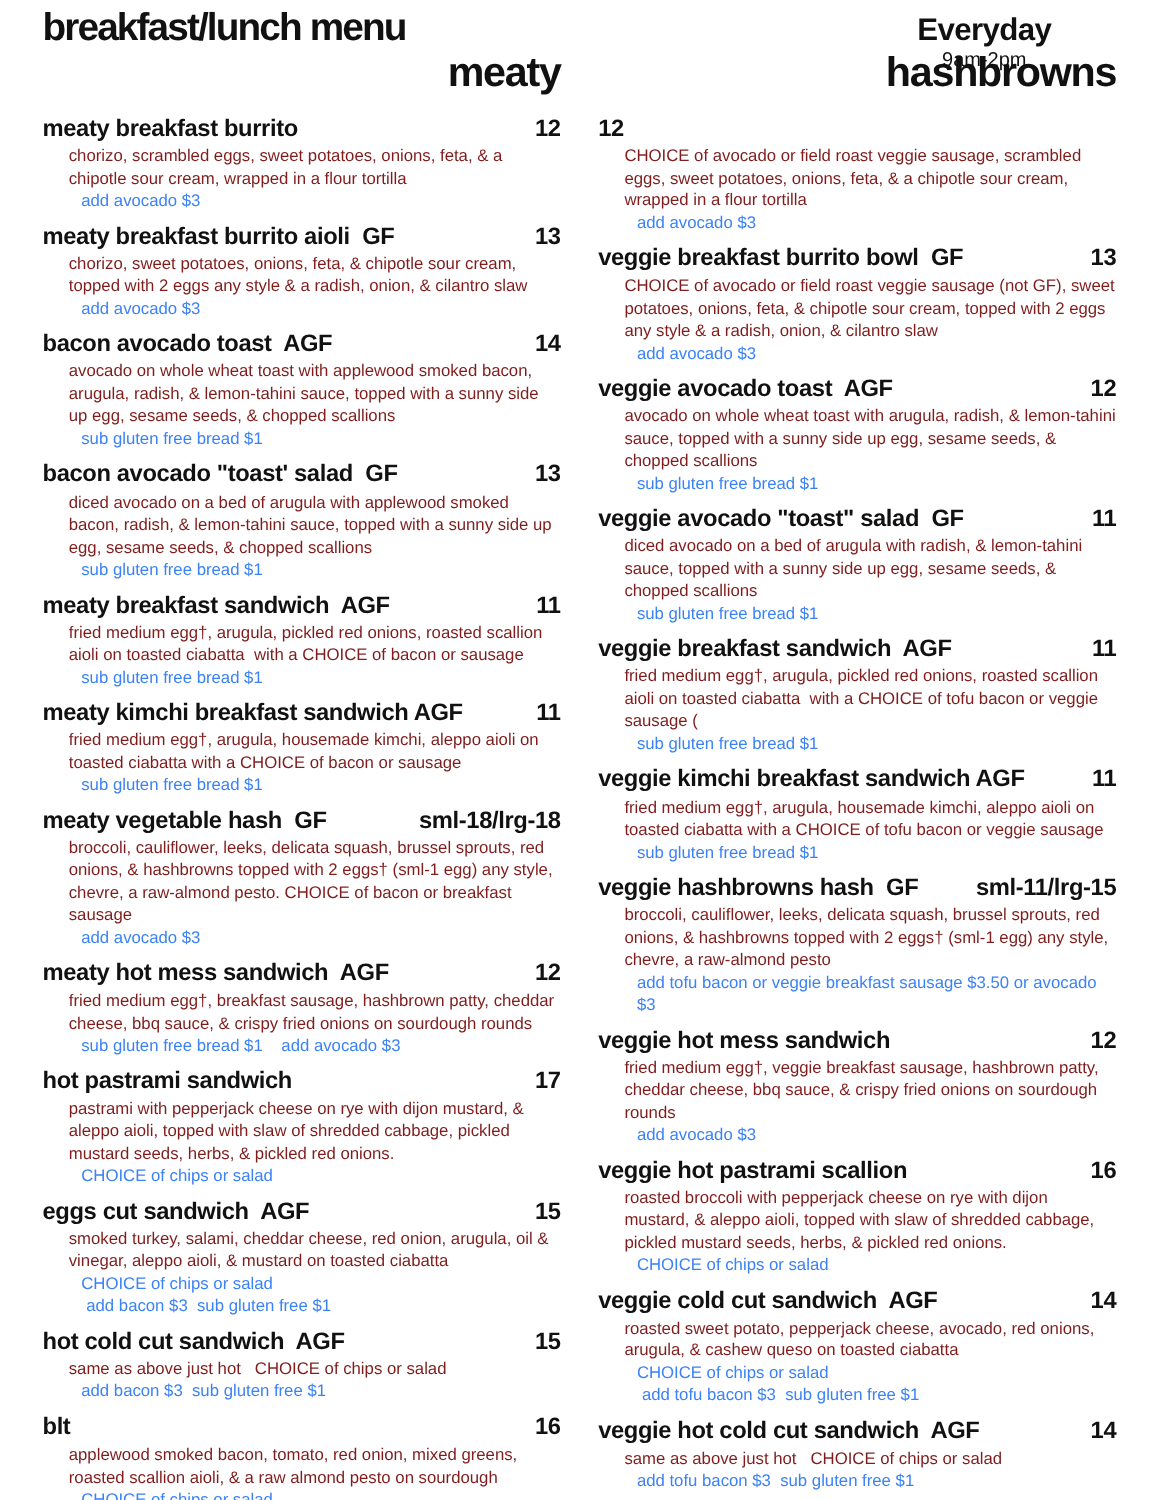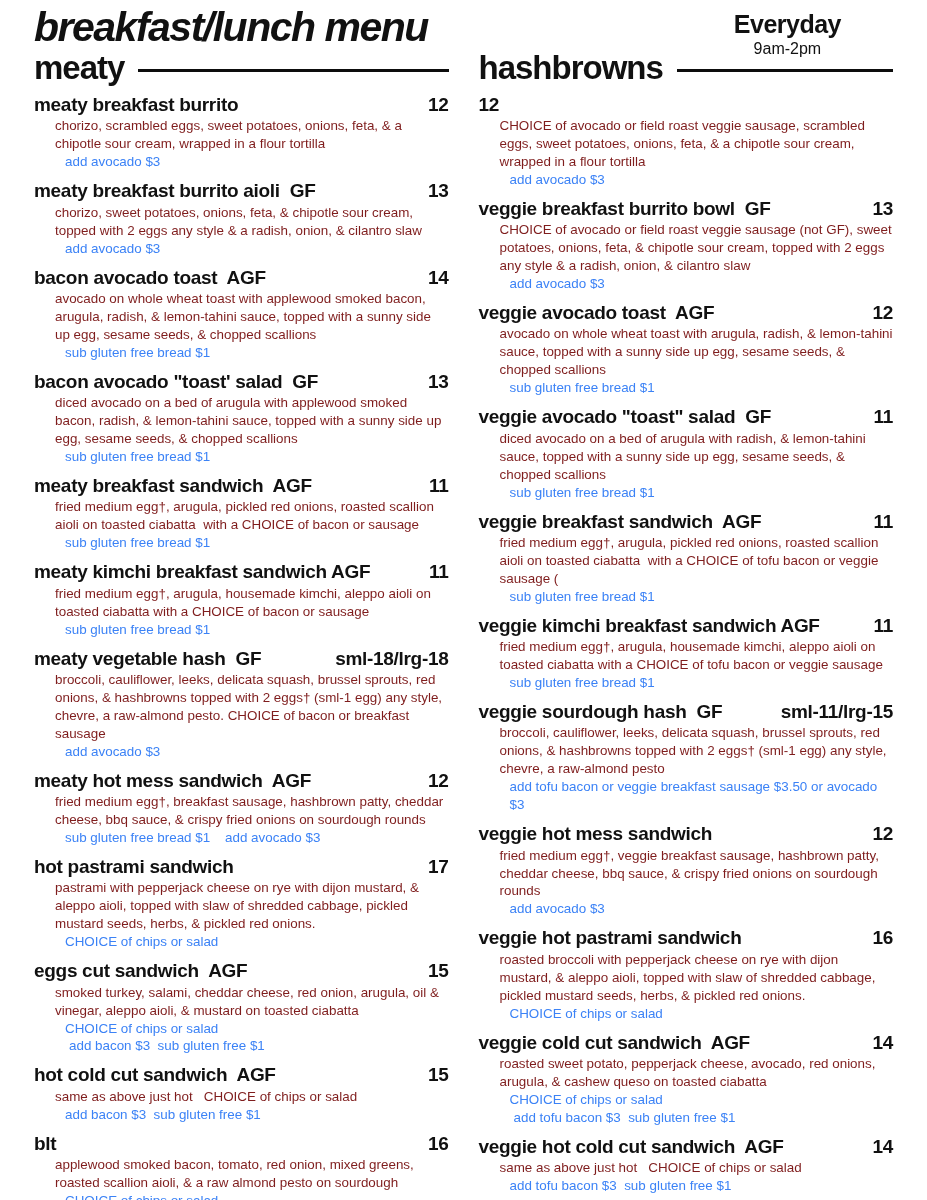--- a/index.html
+++ b/index.html
@@ -9,39 +9,38 @@
     height: 1200px;
     overflow: hidden;
     font-family: "Liberation Sans", "DejaVu Sans", sans-serif;
     color: #111111;
   }
   .page { padding: 6px 34px 0 34px; }
 
   
   .header { position: relative; }
   .page-title {
-    font-size: 41px;
+    font-size: 31px;
     font-weight: 800;
     letter-spacing: -1.5px;
     line-height: 1.05;
-    font-style: italic;
   }
   .schedule {
     position: absolute;
     top: 4px;
     right: 52px;
     text-align: center;
   }
   .schedule-days { font-size: 25px; font-weight: 800; letter-spacing: -0.5px; }
   .schedule-hours { font-size: 16px; font-weight: 400; margin-top: 1px; }
 
   
   .columns { display: flex; gap: 30px; margin-top: 2px; }
   .col { flex: 1 1 0; min-width: 0; }
-  .col-head { display: flex; align-items: center; }
+  .col-head { display: flex; align-items: flex-end; flex-direction: column; }
   .col-heading {
     font-size: 33px;
     font-weight: 800;
     letter-spacing: -1px;
     line-height: 1.0;
     white-space: pre;
   }
   .col-rule {
     flex: 1;
     height: 0;
@@ -312,21 +311,21 @@
       <span class="item-price">11</span>
     </div>
     <p class="item-desc">fried medium egg†, arugula, housemade kimchi, aleppo aioli on toasted ciabatta with a CHOICE of tofu bacon or veggie sausage</p>
     <div class="item-notes">
               <p class="item-note">sub gluten free bread $1</p>
             </div>
   </div>
 
   <div class="item">
     <div class="item-head">
-      <span class="item-name">veggie sourdough hash  GF</span>
+      <span class="item-name">veggie hashbrowns hash  GF</span>
       <span class="item-price">sml-11/lrg-15</span>
     </div>
     <p class="item-desc">broccoli, cauliflower, leeks, delicata squash, brussel sprouts, red onions, &amp; hashbrowns topped with 2 eggs† (sml-1 egg) any style, chevre, a raw-almond pesto</p>
     <div class="item-notes">
               <p class="item-note">add tofu bacon or veggie breakfast sausage $3.50 or avocado $3</p>
             </div>
   </div>
 
   <div class="item">
     <div class="item-head">
@@ -334,21 +333,21 @@
       <span class="item-price">12</span>
     </div>
     <p class="item-desc">fried medium egg†, veggie breakfast sausage, hashbrown patty, cheddar cheese, bbq sauce, &amp; crispy fried onions on sourdough rounds</p>
     <div class="item-notes">
               <p class="item-note">add avocado $3</p>
             </div>
   </div>
 
   <div class="item">
     <div class="item-head">
-      <span class="item-name">veggie hot pastrami sandwich</span>
+      <span class="item-name">veggie hot pastrami scallion</span>
       <span class="item-price">16</span>
     </div>
     <p class="item-desc">roasted broccoli with pepperjack cheese on rye with dijon mustard, &amp; aleppo aioli, topped with slaw of shredded cabbage, pickled mustard seeds, herbs, &amp; pickled red onions.</p>
     <div class="item-notes">
               <p class="item-note">CHOICE of chips or salad</p>
             </div>
   </div>
 
   <div class="item">
     <div class="item-head">

